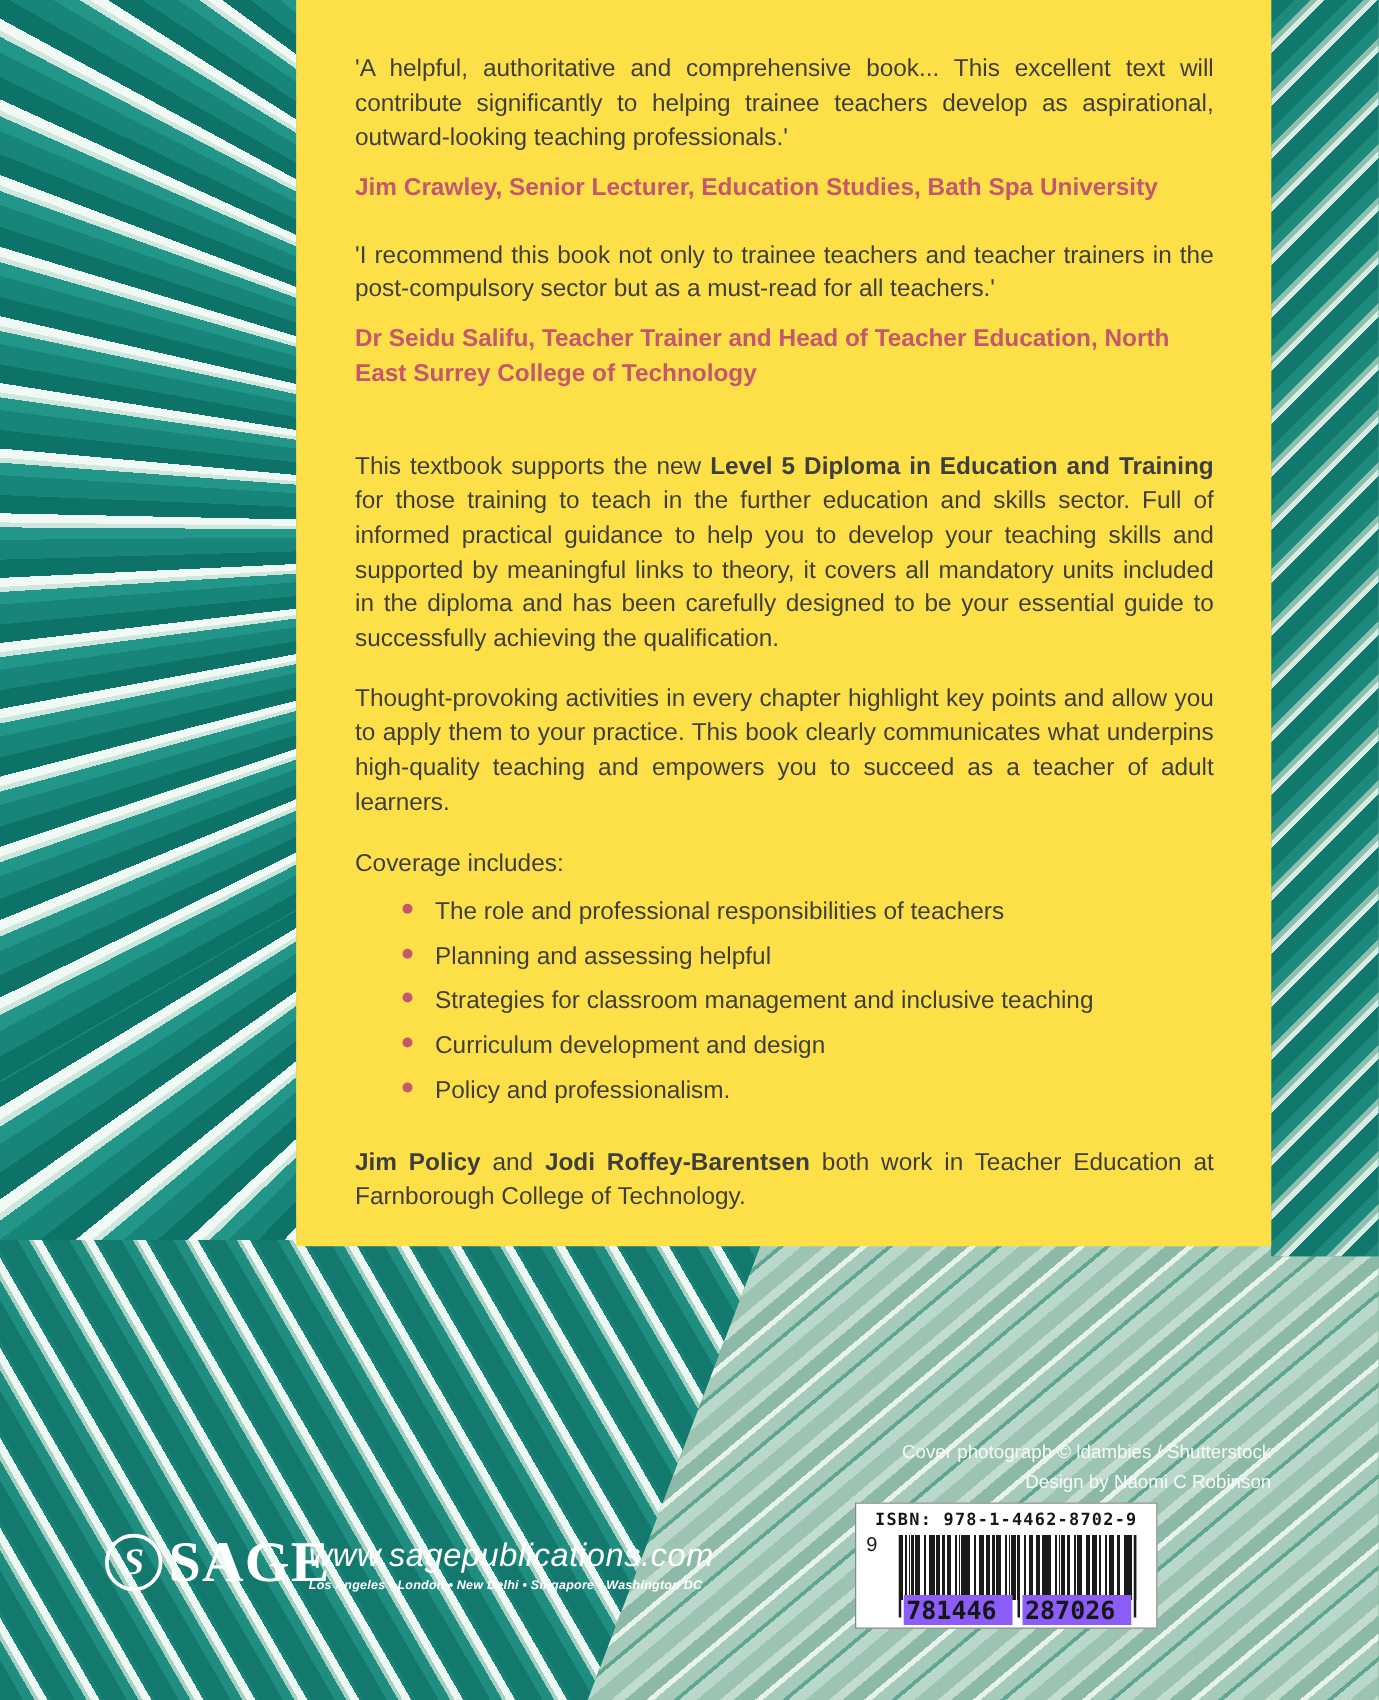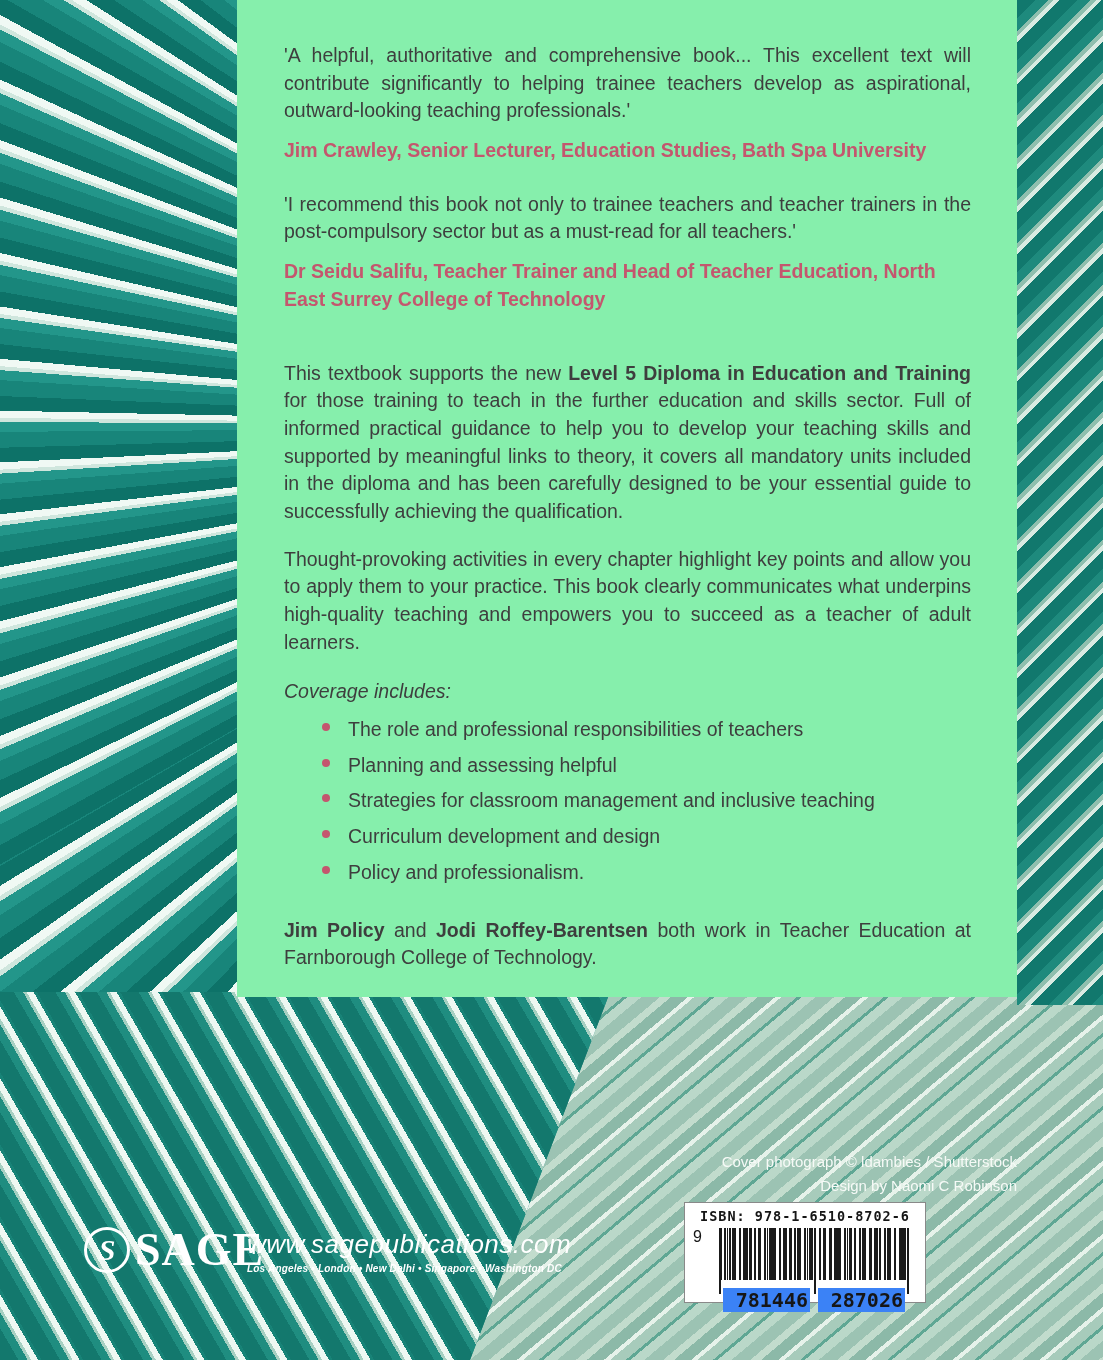--- a/index.html
+++ b/index.html
@@ -17,30 +17,30 @@
       #cfe6dd 3.05deg 3.35deg,#f0f9f4 3.35deg 3.9deg);}
   .bg-bottom-left{position:absolute;left:0;top:992px;width:640px;height:368px;background:#178377;
     background-image:repeating-linear-gradient(60deg,
       #13786d 0 16px,#1f8d80 16px 24px,#a7d0c2 24px 27px,#eef8f2 27px 33px,#178377 33px 36px);
     clip-path:polygon(0 0,610px 0,470px 100%,0 100%);}
   .bg-right{position:absolute;left:1017px;top:0;width:86px;height:1005px;background:#1e8a7d;
     background-image:repeating-linear-gradient(135deg,
       #11786d 0 13px,#1e8a7d 13px 22px,#8fbfae 22px 26px,#d9ebe2 26px 30px);}
 
   
-  .panel{position:absolute;left:237px;top:0;width:780px;height:997px;background:#86efac;
+  .panel{position:absolute;left:237px;top:0;width:780px;height:997px;background:#fde047;
          box-sizing:border-box;padding:42px 46px 0 47px;color:#3e3e3e;}
   .panel p{margin:0;font-size:19.5px;line-height:1.42;text-align:justify;}
   .quote{line-height:1.55;margin-bottom:12px !important;}
   .attr{font-weight:bold;color:#c4566e;text-align:left !important;}
   .attr1{margin-bottom:26px !important;}
   .attr2{margin-bottom:46px !important;line-height:1.5;}
   .intro{margin-bottom:20px !important;}
   .para2{margin-bottom:22px !important;}
-  .coverage-heading{margin-bottom:10px !important;text-align:left !important;font-style:italic;}
+  .coverage-heading{margin-bottom:10px !important;text-align:left !important;}
   .coverage{list-style:none;margin:0 0 30px 0;padding:0;}
   .coverage li{position:relative;padding-left:64px;margin-bottom:8px;
                font-size:19.5px;line-height:1.42;}
   .coverage li .bullet{position:absolute;left:38px;top:7px;width:8px;height:8px;
                border-radius:50%;background:#c4566e;}
   .bold{font-weight:bold;}
 
   
   .credits{position:absolute;right:86px;top:1150px;text-align:right;color:#f6faf7;
            font-size:15px;line-height:1.6;}
@@ -65,21 +65,21 @@
   .bars{position:absolute;left:0;right:0;top:0;height:52px;
      background-image:
        repeating-linear-gradient(90deg,#1a1a1a 0 2px,transparent 2px 5px),
        repeating-linear-gradient(90deg,#1a1a1a 0 1px,transparent 1px 8px),
        repeating-linear-gradient(90deg,#1a1a1a 0 3px,transparent 3px 13px);}
   .guard{position:absolute;top:0;width:2px;height:66px;background:#1a1a1a;}
   .g1{left:0;} .g2{left:50%;} .g3{right:0;}
   .digits{position:absolute;left:0;right:0;top:48px;display:flex;
      font-family:"DejaVu Sans Mono",monospace;font-size:20px;font-weight:bold;}
   .d-first{position:absolute;left:-26px;top:0;}
-  .d-grp{flex:1;text-align:right;background:#3b82f6;margin:12px 4px;padding:0 2px;}
+  .d-grp{flex:1;text-align:left;background:#8b5cf6;margin:0 4px;padding:0 2px;}
 </style>
 </head>
 <body>
 
 <div class="cover">
 
   <div class="bg-base"></div>
   <div class="bg-left"></div>
   <div class="bg-bottom-left"></div>
   <div class="bg-right"></div>
@@ -118,21 +118,21 @@
       </div>
     <div class="sage-word">SAGE</div>
   </div>
 
   <div class="pub">
     <div class="pub-site">www.sagepublications.com</div>
     <div class="pub-cities">Los Angeles • London • New Delhi • Singapore • Washington DC</div>
   </div>
 
   <div class="barcode">
-    <div class="isbn">ISBN: 978-1-6510-8702-6</div>
+    <div class="isbn">ISBN: 978-1-4462-8702-9</div>
     <div class="bars-zone">
       <div class="bars"></div>
       <div class="guard g1"></div>
       <div class="guard g2"></div>
       <div class="guard g3"></div>
       <div class="d-first">9</div>
       <div class="digits">
         <span class="d-grp">781446</span>
         <span class="d-grp">287026</span>
       </div>

